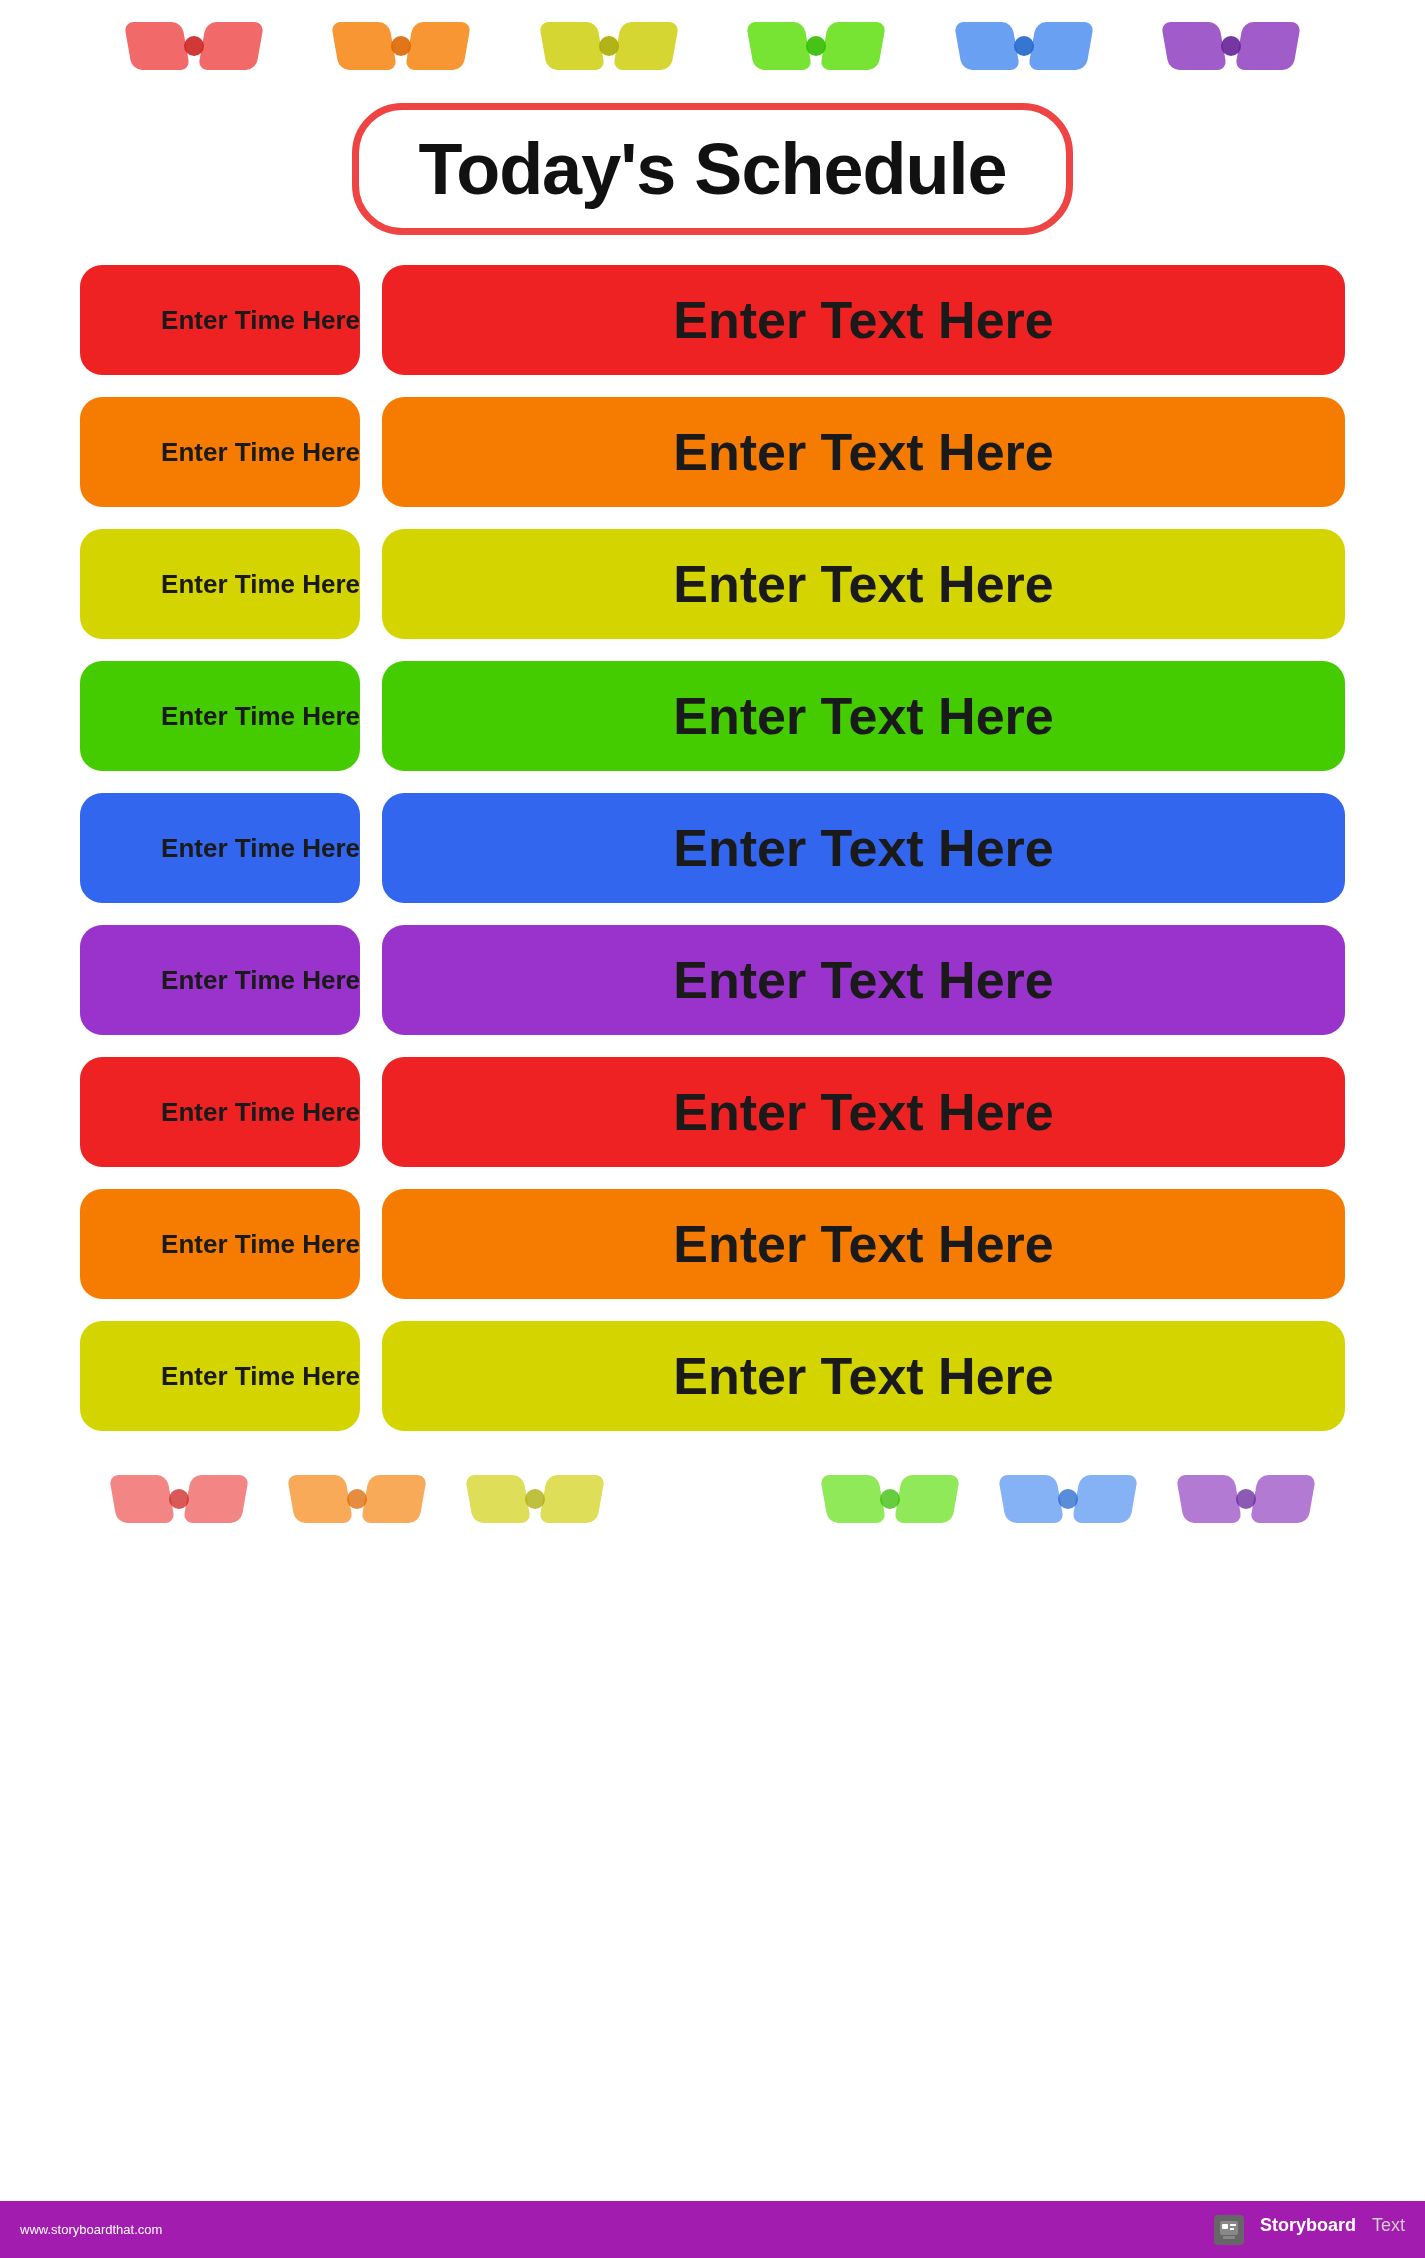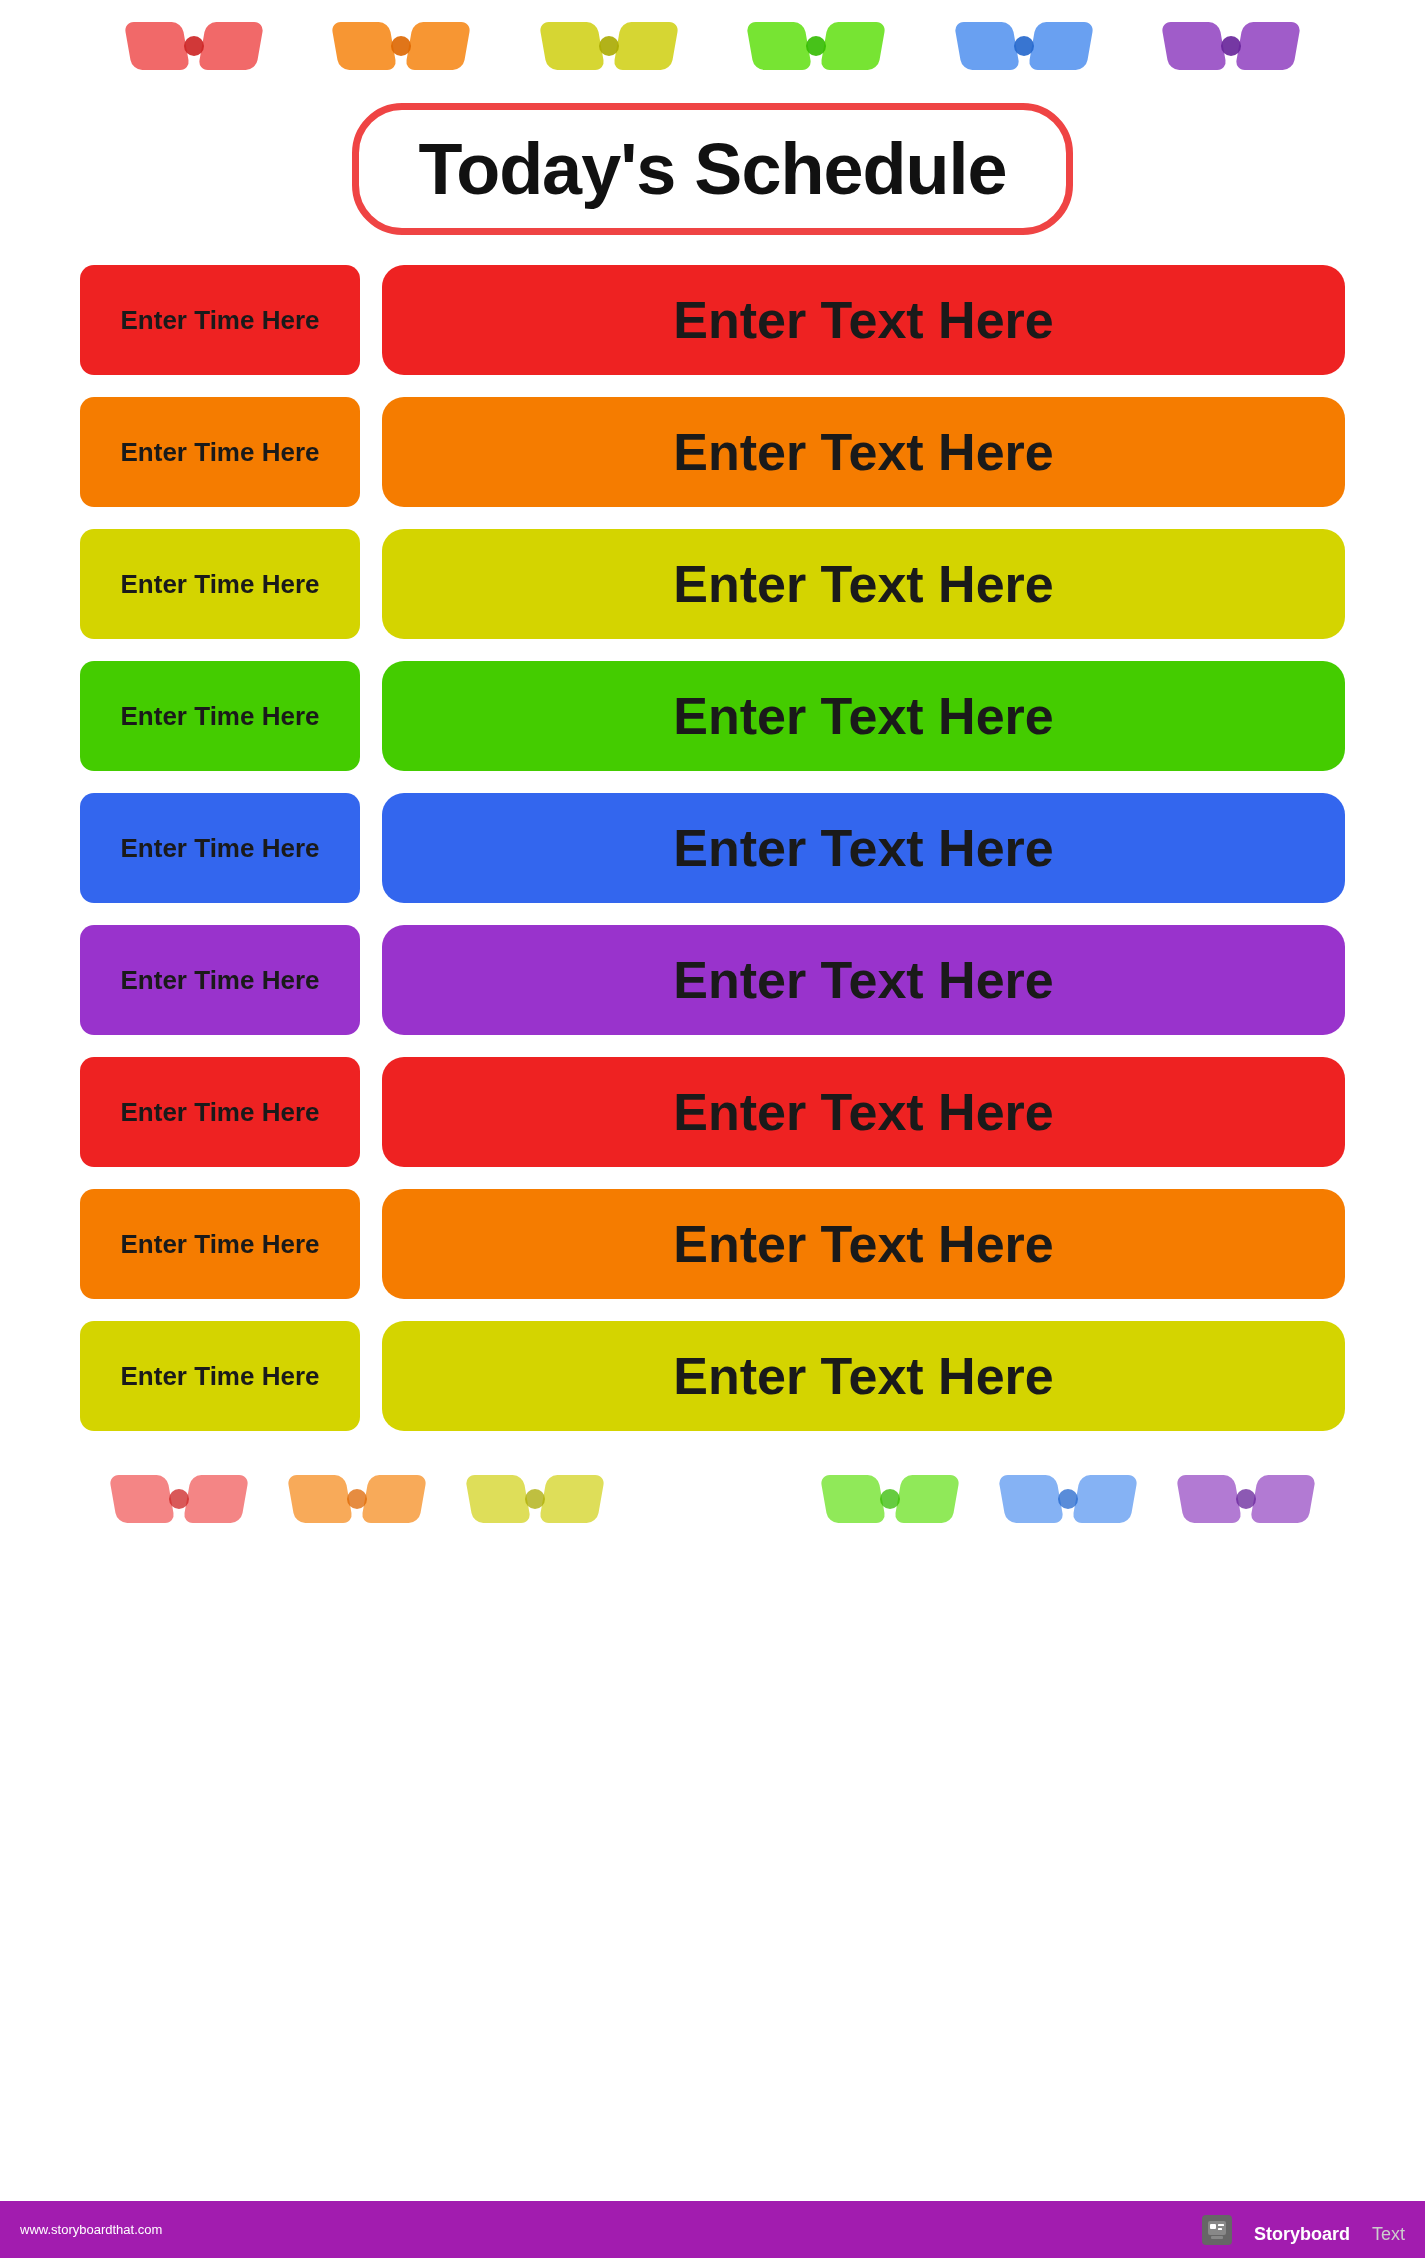--- a/index.html
+++ b/index.html
@@ -118,24 +118,24 @@
       display: flex;
       gap: 22px;
       align-items: center;
       height: 110px;
     }
 
     .time-cell {
       min-width: 280px;
       width: 280px;
       height: 100%;
-      border-radius: 14px;
-      display: flex;
-      align-items: center;
-      justify-content: center;
+      border-radius: 22px;
+      display: flex;
+      align-items: center;
+      justify-content: flex-end;
     }
 
     .time-cell-text {
       font-size: 26px;
       font-weight: 900;
       color: #1a1a1a;
       font-family: 'Arial Black', Arial, sans-serif;
       text-align: center;
     }
 
@@ -180,22 +180,22 @@
       display: flex;
       justify-content: space-around;
       align-items: center;
       padding: 10px 30px 30px 30px;
       margin-top: 10px;
     }
 
     
     .logo-area {
       display: flex;
-      align-items: flex-end;
-      gap: 22px;
+      align-items: flex-start;
+      gap: 16px;
     }
 
     .sb-icon {
       width: 30px;
       height: 30px;
       background: #666;
       border-radius: 4px;
       display: flex;
       align-items: center;
       justify-content: center;

